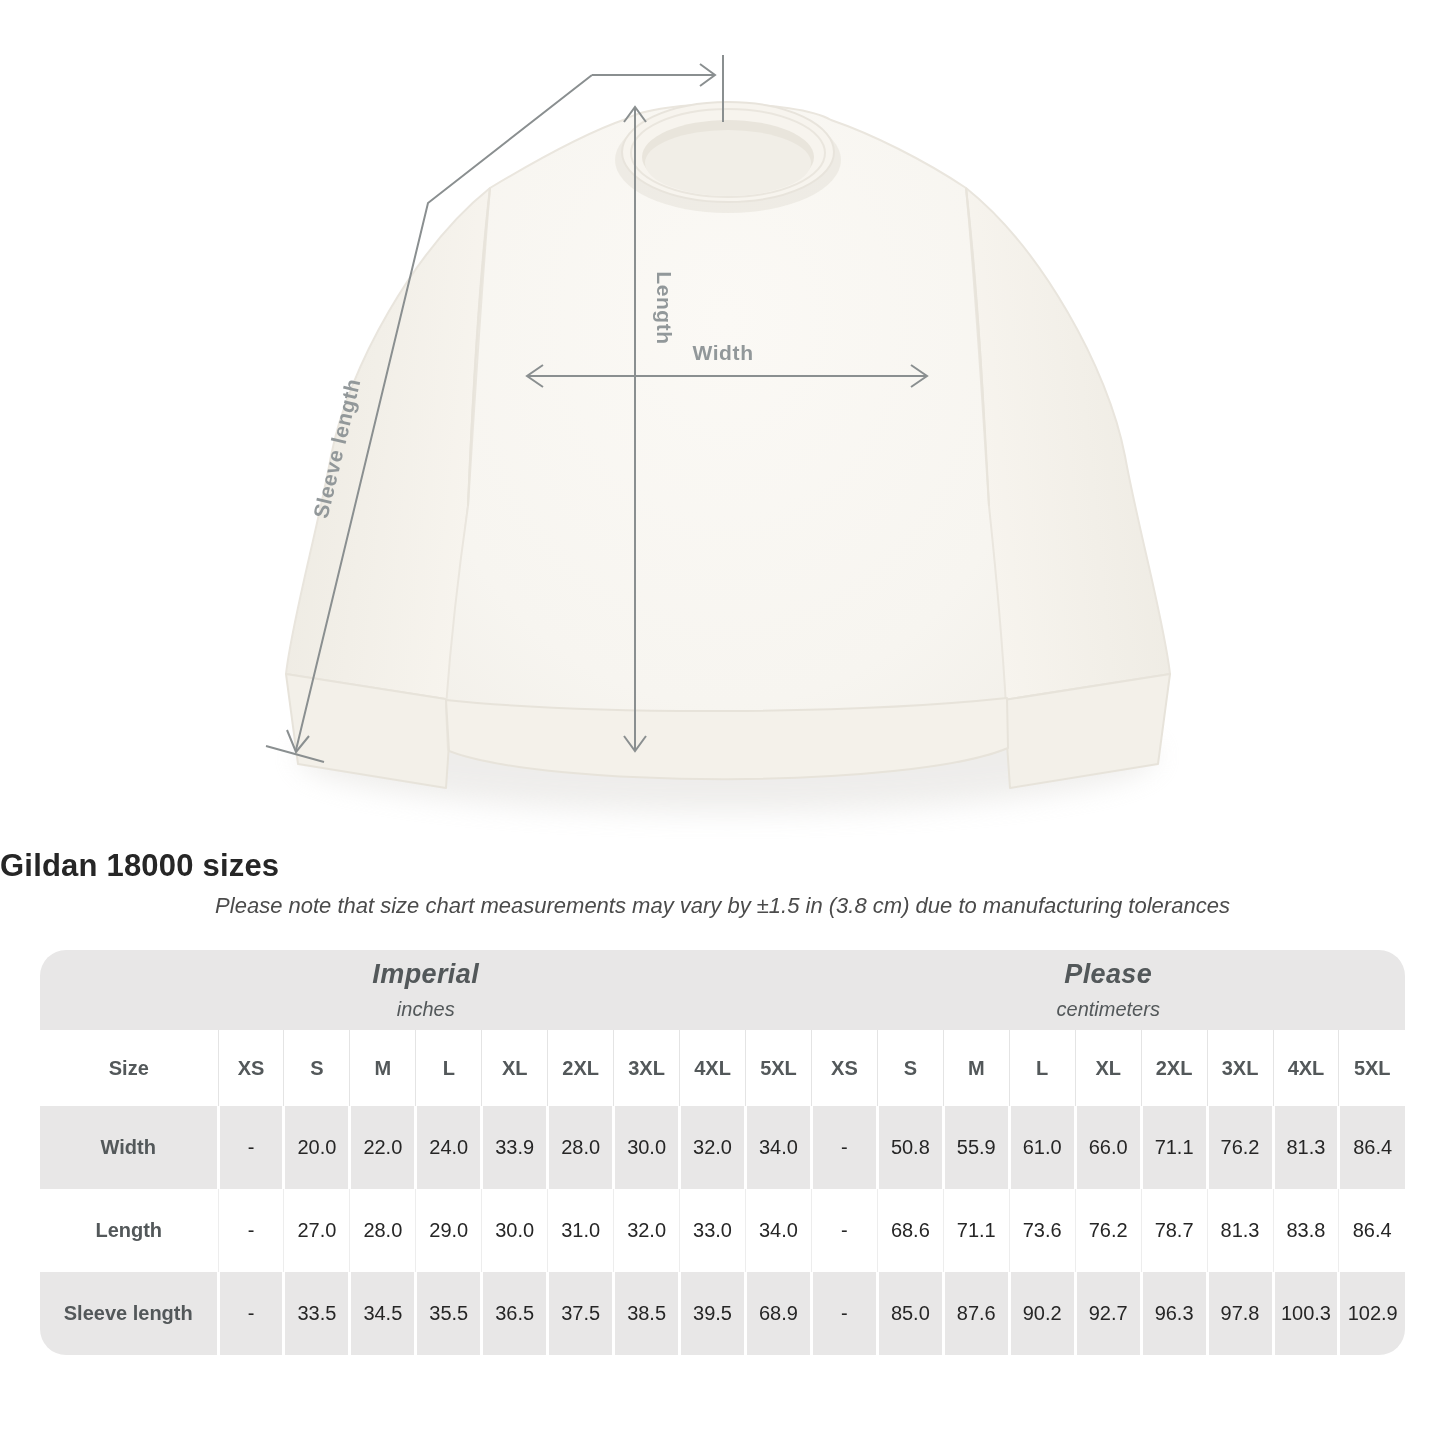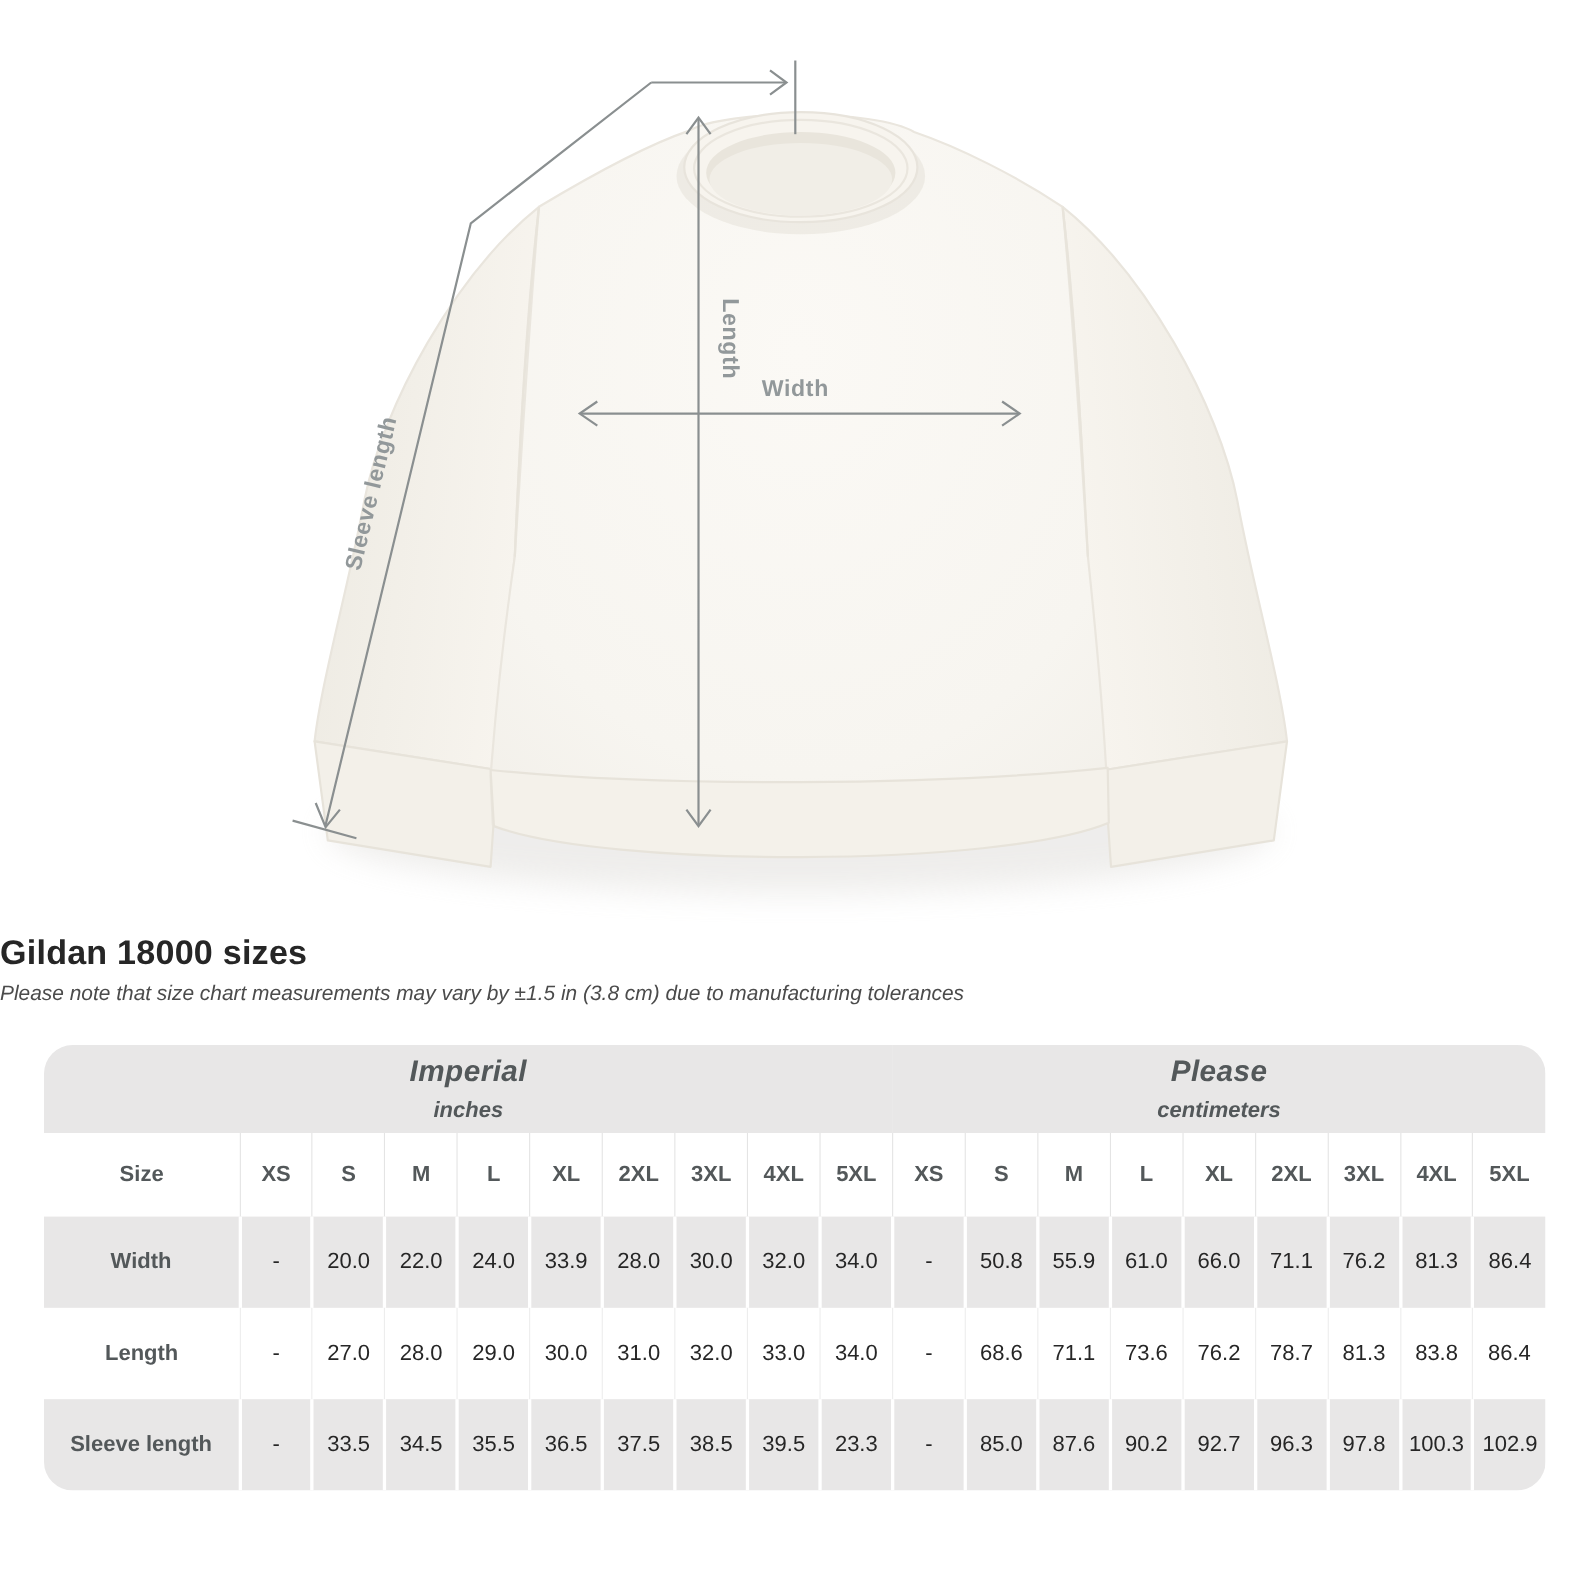--- a/index.html
+++ b/index.html
@@ -10,33 +10,33 @@
   .diagram { position:absolute; left:0; top:0; }
   svg text {
     font-family:"Liberation Sans", sans-serif;
     font-weight:bold; font-size:21px; letter-spacing:0.6px;
   }
   .title {
     position:absolute; top:848px; left:0; width:100%; 
     font-size:31px; font-weight:bold; color:#262626; letter-spacing:0.2px;
   }
   .note {
-    position:absolute; top:893px; left:0; width:100%; 
-    font-size:19px; font-style:italic; color:#4b4b4b;
+    position:absolute; top:893px; left:0; width:100%; text-align:center;
+    font-size:22px; font-style:italic; color:#4b4b4b;
   }
   .table-wrap {
     position:absolute; left:40px; top:950px; width:1365px;
     border-radius:26px; overflow:hidden;
   }
   table { width:100%; border-collapse:collapse; table-layout:fixed; }
   col.c-size { width:178px; }
   td, th { text-align:center; vertical-align:middle; padding:0; }
   .band-row td { height:80px; background:#e8e7e7; }
   .gh-label { font-size:27px; font-weight:bold; font-style:italic; color:#53585a; letter-spacing:0.4px; }
-  .gh-sub   { font-size:20px; font-style:italic; color:#53585a; margin-top:8px; font-weight:bold; }
+  .gh-sub   { font-size:20px; font-style:italic; color:#53585a; margin-top:8px; font-weight:normal; }
   .head-row th {
     height:76px; background:#ffffff; font-size:20px; font-weight:bold; color:#53585a;
     border-left:1px solid #e4e4e4;
   }
   .head-row th:first-child { border-left:none; }
   tbody th, tbody td { height:83px; font-size:20px; }
   tbody th { font-weight:bold; color:#53585a; }
   tbody td { color:#262626; font-weight:normal; }
   tr.gray th, tr.gray td { background:#e8e7e7; border-left:3px solid #ffffff; }
   tr.gray th:first-child { border-left:none; }
@@ -222,21 +222,21 @@
           <tr class="gray">
             <th>Sleeve length</th>
             <td>-</td>
             <td>33.5</td>
             <td>34.5</td>
             <td>35.5</td>
             <td>36.5</td>
             <td>37.5</td>
             <td>38.5</td>
             <td>39.5</td>
-            <td>23.3</td>
+            <td>68.9</td>
             <td>-</td>
             <td>85.0</td>
             <td>87.6</td>
             <td>90.2</td>
             <td>92.7</td>
             <td>96.3</td>
             <td>97.8</td>
             <td>100.3</td>
             <td>102.9</td>
           </tr>

